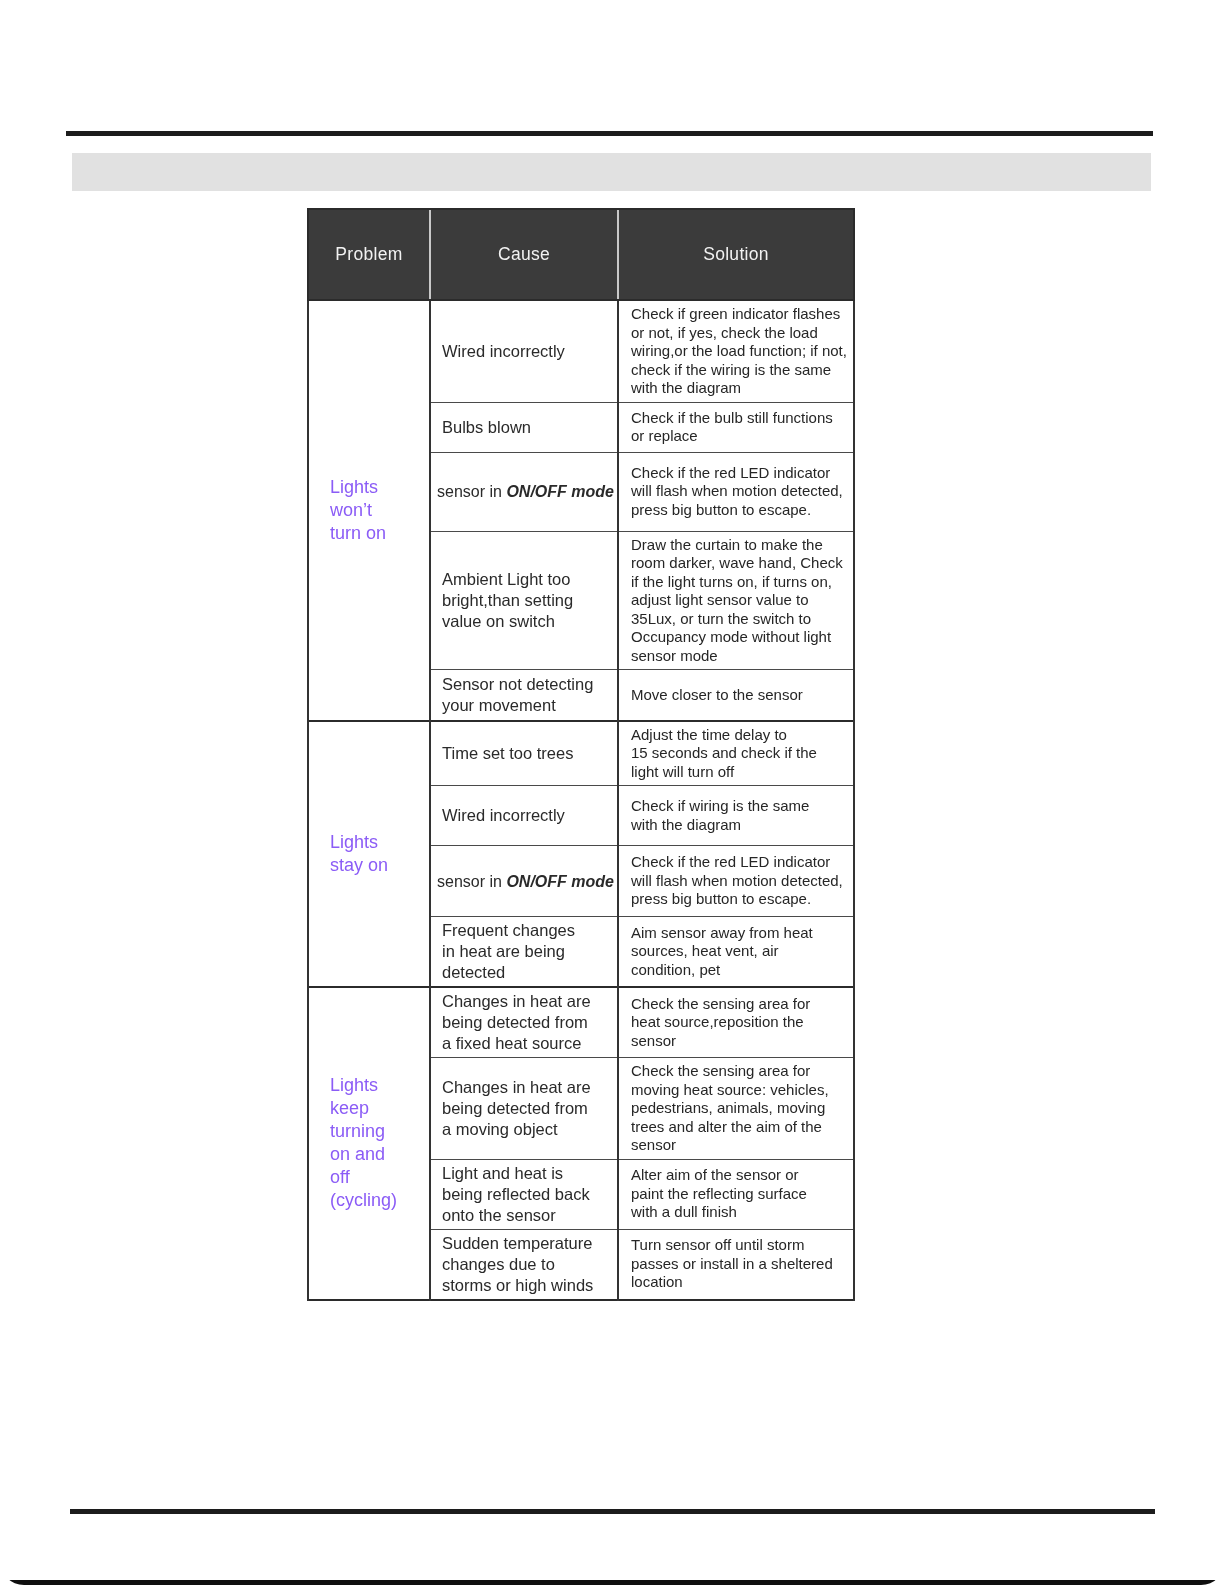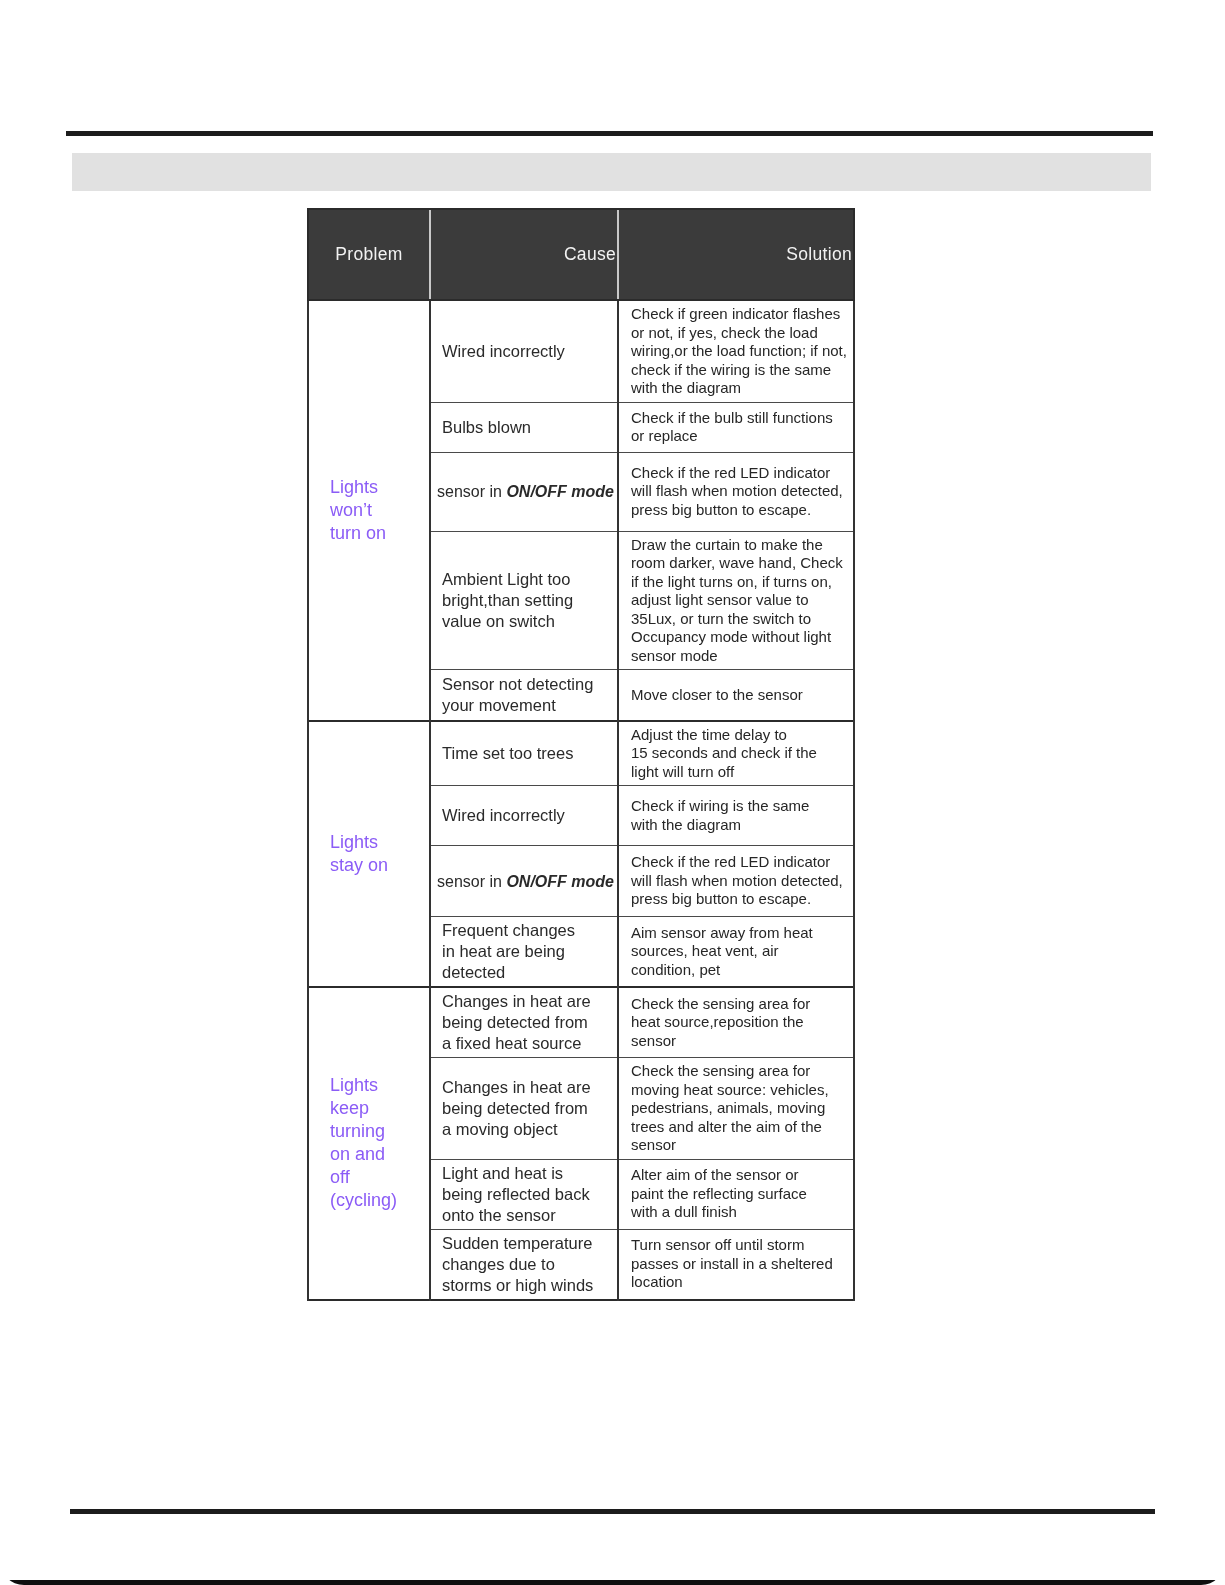--- a/index.html
+++ b/index.html
@@ -33,21 +33,21 @@
     color: #f2f2f2;
     font-weight: 400;
     font-size: 17.5px;
     letter-spacing: 0.3px;
     height: 87px;
     border-top: 2px solid #2b2b2b;
     border-bottom: 2px solid #2b2b2b;
     text-align: center;
     vertical-align: middle;
   }
-  th.hdr + th.hdr { border-left: 2px solid #c9c9c9; text-align: right; }
+  th.hdr + th.hdr { border-left: 2px solid #c9c9c9; }
   td {
     border-left: 2px solid #333333;
     border-right: 2px solid #333333;
     border-top: 1px solid #4a4a4a;
     border-bottom: 1px solid #4a4a4a;
     vertical-align: middle;
     white-space: pre-line;
   }
   tr.section-start td { border-top: 2px solid #2b2b2b; }
   td.problem-cell {

